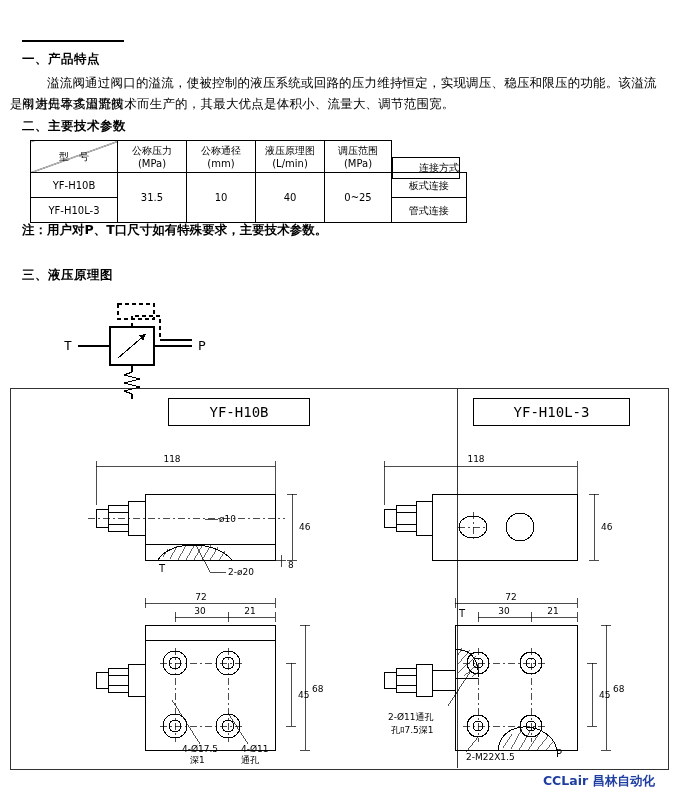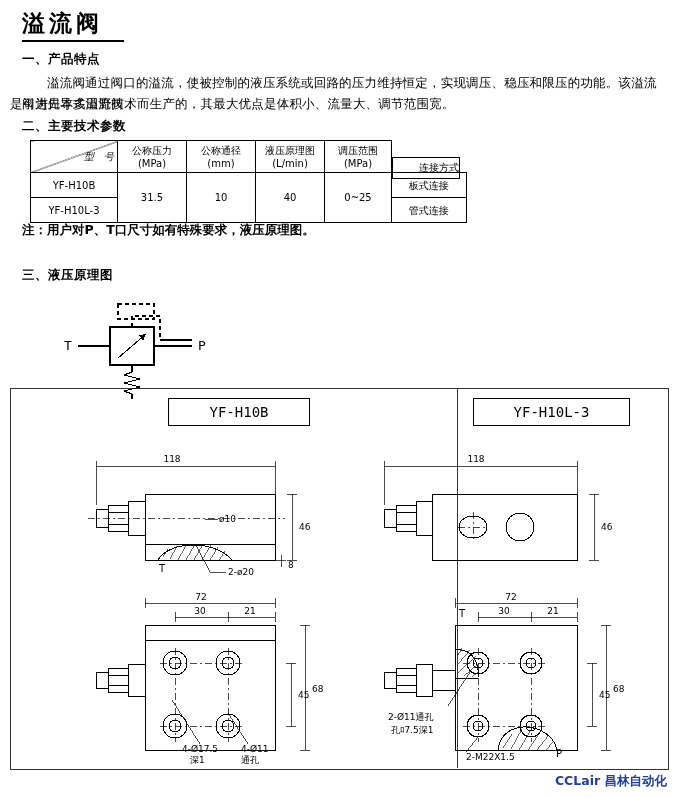--- a/index.html
+++ b/index.html
@@ -147,48 +147,47 @@
   
   svg { display: block; }
   .svg-layer {
     position: absolute;
     left: 0; top: 0;
     width: 677px; height: 798px;
     pointer-events: none;
   }
   .footer {
     position: absolute;
-    right: 10px;
+    right: 22px;
     bottom: 8px;
     font-family: "DejaVu Sans", sans-serif;
     font-size: 12.5px;
     font-weight: bold;
     color: #1f3fa0;
   }
 </style>
 </head>
 <body>
 
 <div class="page">
 
 
-  <div class="title">溢流阀</div>
   <div class="title-rule"></div>
 
   <div class="h2" style="left:22px; top:51px;">一、产品特点</div>
   <div class="para" style="left:22px; top:72px; width:640px; text-indent:25px;">溢流阀通过阀口的溢流，使被控制的液压系统或回路的压力维持恒定，实现调压、稳压和限压的功能。该溢流阀为先导式溢流阀，</div>
   <div class="para" style="left:10px; top:93px; width:650px;">是引进日本多田野技术而生产的，其最大优点是体积小、流量大、调节范围宽。</div>
 
   <div class="h2" style="left:22px; top:118px;">二、主要技术参数</div>
 
   <table class="spec-table">
     <tbody>
         <tr class="hdr">
       <td class="model slash-cell">
-        <div style="text-align:right;font-style:italic;">型　号</div>
+        <div style="text-align:center;">型　号</div>
       </td>
       <td class="c2">
         <div>公称压力</div>
         <div>(MPa)</div>
       </td>
       <td class="c3">
         <div>公称通径</div>
         <div>(mm)</div>
       </td>
       <td class="c4">
@@ -211,21 +210,21 @@
       <td class="c5" rowspan="2">0~25</td>
       <td class="c6">板式连接</td>
     </tr>
     <tr class="r2">
       <td class="model">YF-H10L-3</td>
       <td class="c6">管式连接</td>
     </tr>
   </tbody>
     </table>
 
-  <div class="note" style="left:22px; top:222px;">注：用户对P、T口尺寸如有特殊要求，液压原理图。</div>
+  <div class="note" style="left:22px; top:222px;">注：用户对P、T口尺寸如有特殊要求，主要技术参数。</div>
 
   <div class="h2" style="left:22px; top:267px;">三、液压原理图</div>
 
   <div class="frame"></div>
   <div class="frame-divider"></div>
 
   <div class="model-box" style="left:168px; top:398px; width:140px;">YF-H10B</div>
   <div class="model-box" style="left:473px; top:398px; width:155px;">YF-H10L-3</div>
 
   <svg class="svg-layer" viewBox="0 0 677 798" xmlns="http://www.w3.org/2000/svg">

